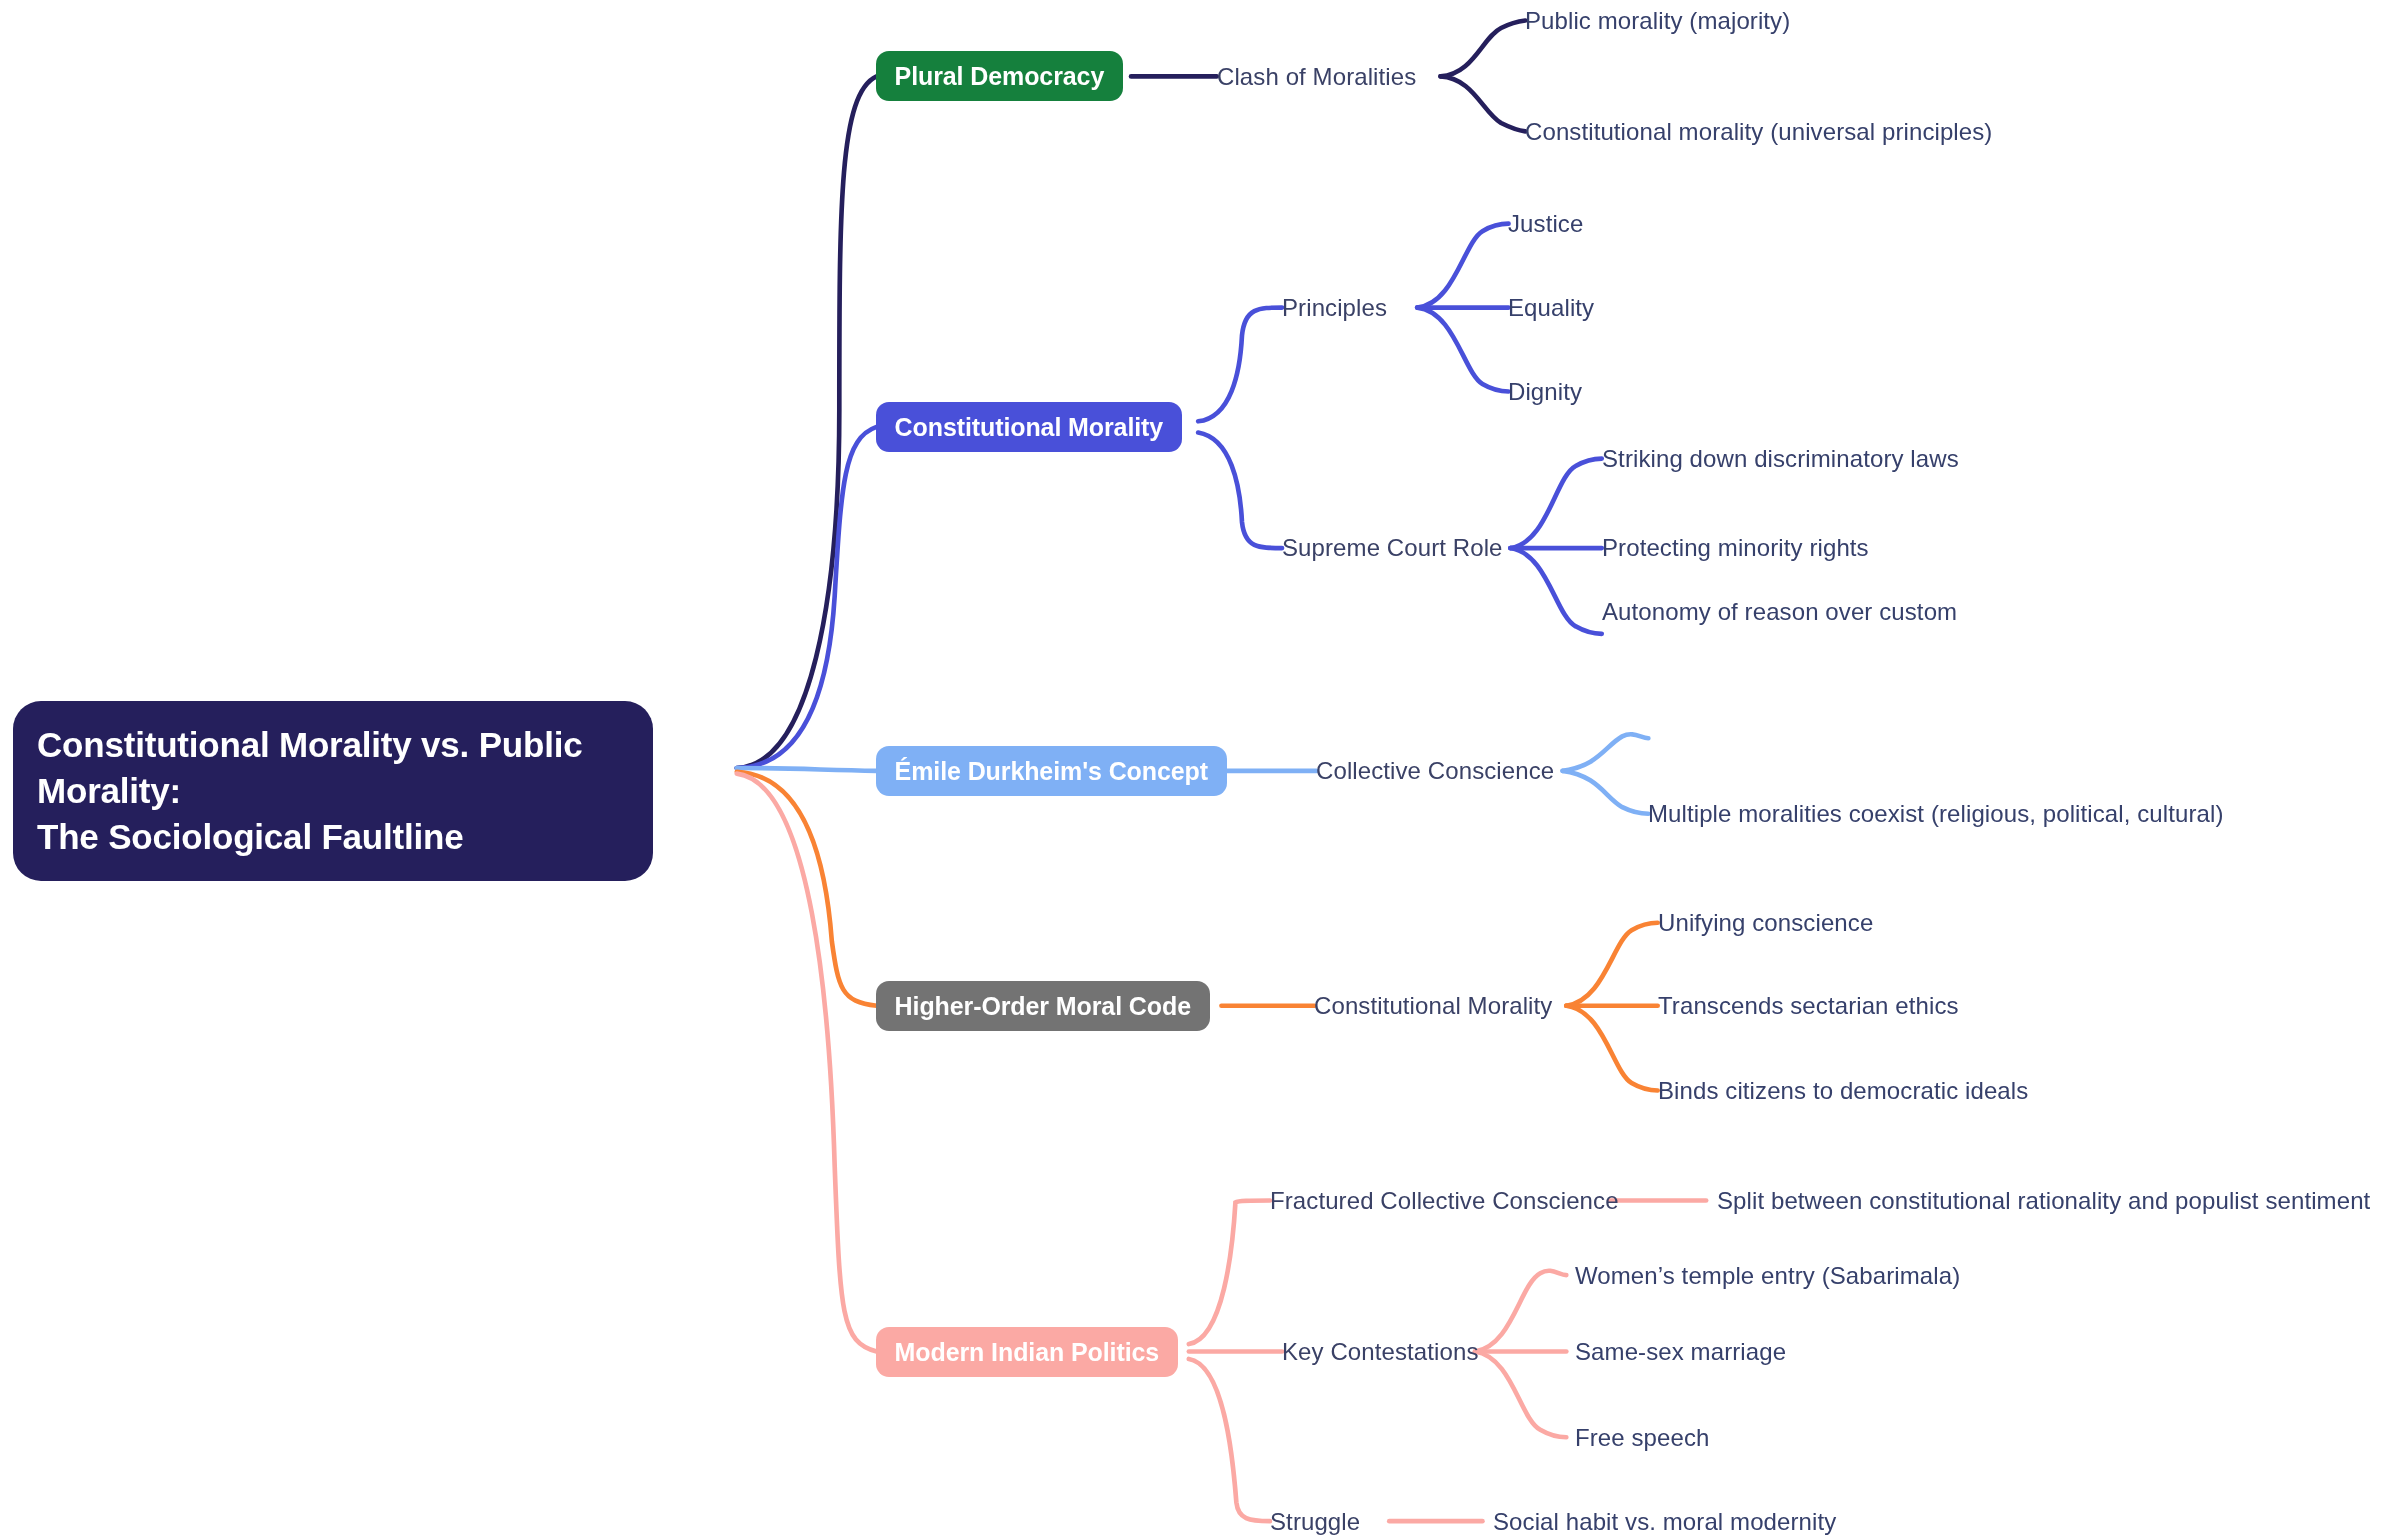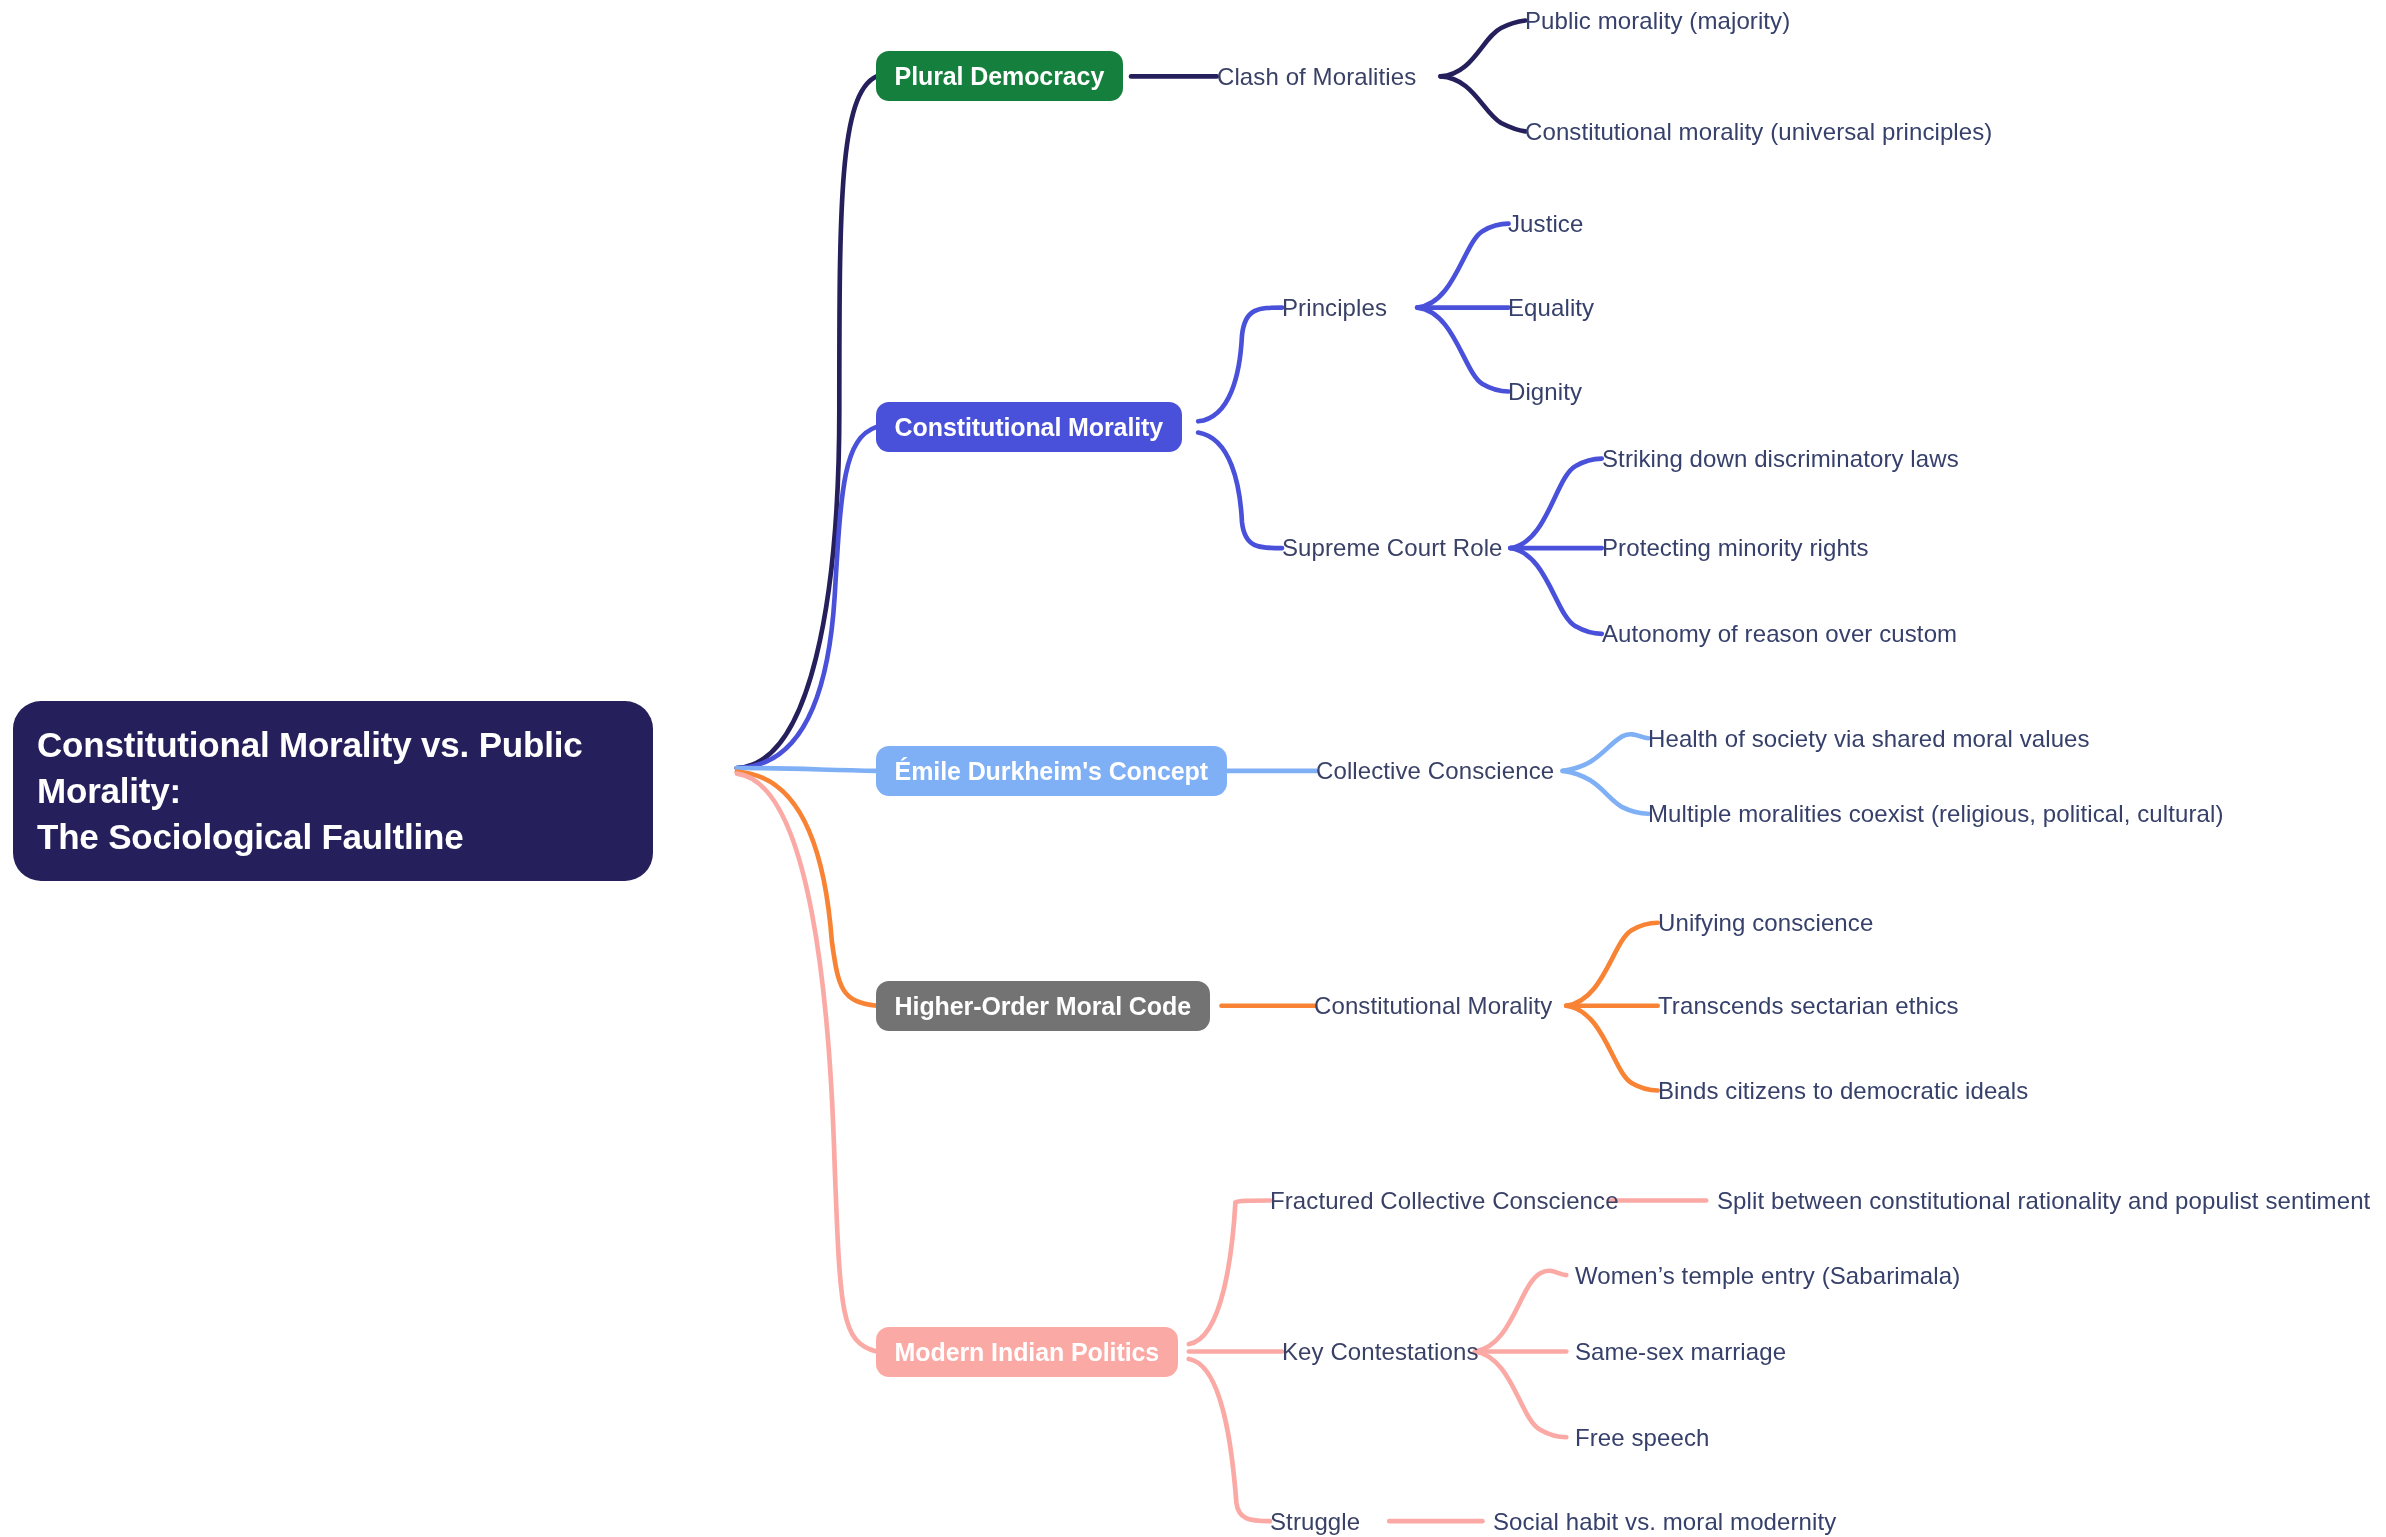--- a/index.html
+++ b/index.html
@@ -151,33 +151,30 @@
   </div>
   <div class="node mid-label" style="left:1282px; top:531px;">
     <span>Supreme Court Role</span>
   </div>
   <div class="node leaf-label" style="left:1602px; top:442px;">
     <span>Striking down discriminatory laws</span>
   </div>
   <div class="node leaf-label" style="left:1602px; top:531px;">
     <span>Protecting minority rights</span>
   </div>
-  <div class="node leaf-label" style="left:1602px; top:617px;">
+  <div class="node leaf-label" style="left:1602px; top:595px;">
     <span>Autonomy of reason over custom</span>
   </div>
 
   <div class="node branch-node" style="left:876px; top:746px; background:#7fb0f5;align-items:center;">
     <span>Émile Durkheim's Concept</span>
   </div>
   <div class="node mid-label" style="left:1316px; top:754px;">
     <span>Collective Conscience</span>
   </div>
-  <div class="node leaf-label" style="left:1648px; top:722px;">
-    <span>Health of society via shared moral values</span>
-  </div>
   <div class="node leaf-label" style="left:1648px; top:797px;text-align:right;">
     <span>Multiple moralities coexist (religious, political, cultural)</span>
   </div>
 
   <div class="node branch-node" style="left:876px; top:981px; background:#737373;">
     <span>Higher-Order Moral Code</span>
   </div>
   <div class="node mid-label" style="left:1314px; top:989px;">
     <span>Constitutional Morality</span>
   </div>

